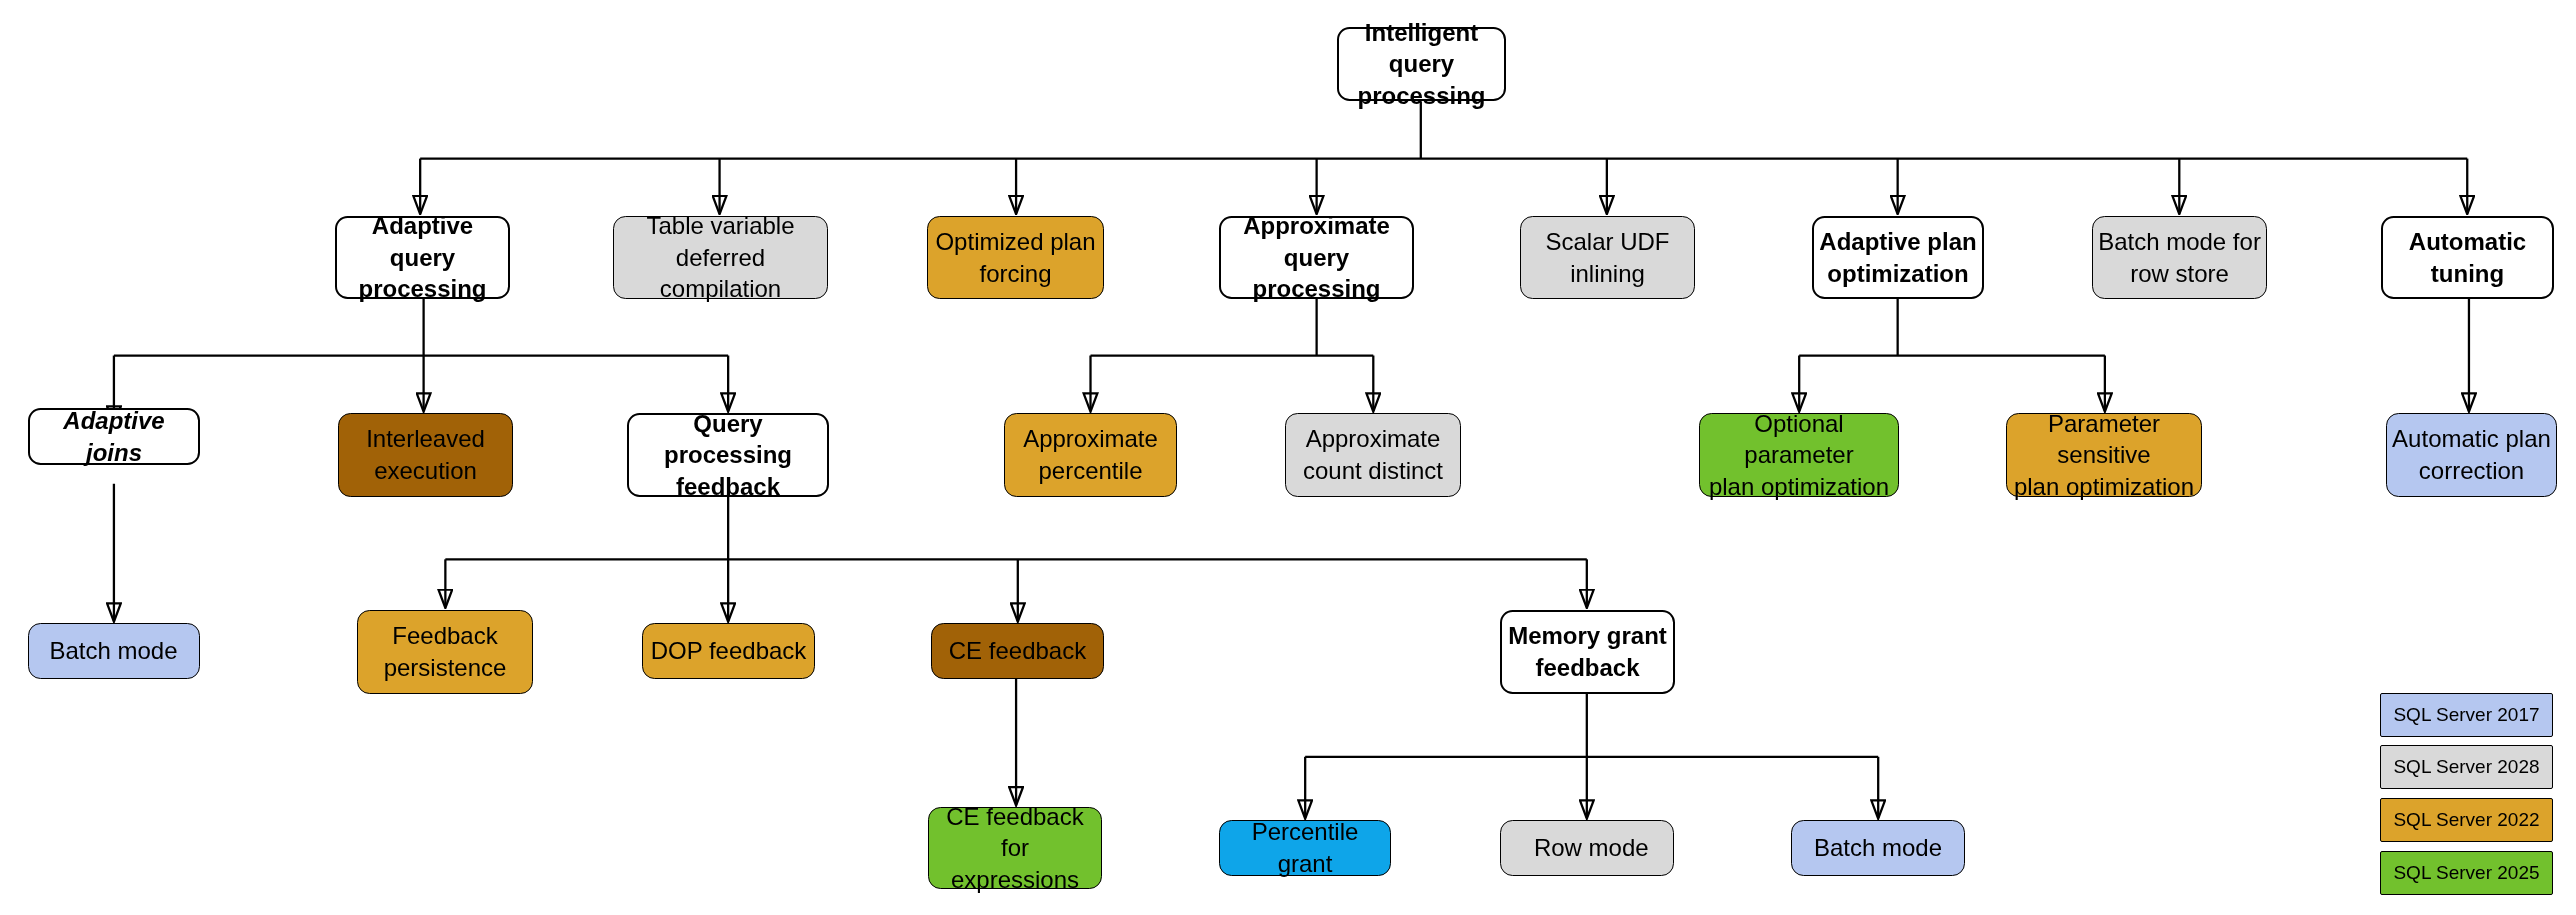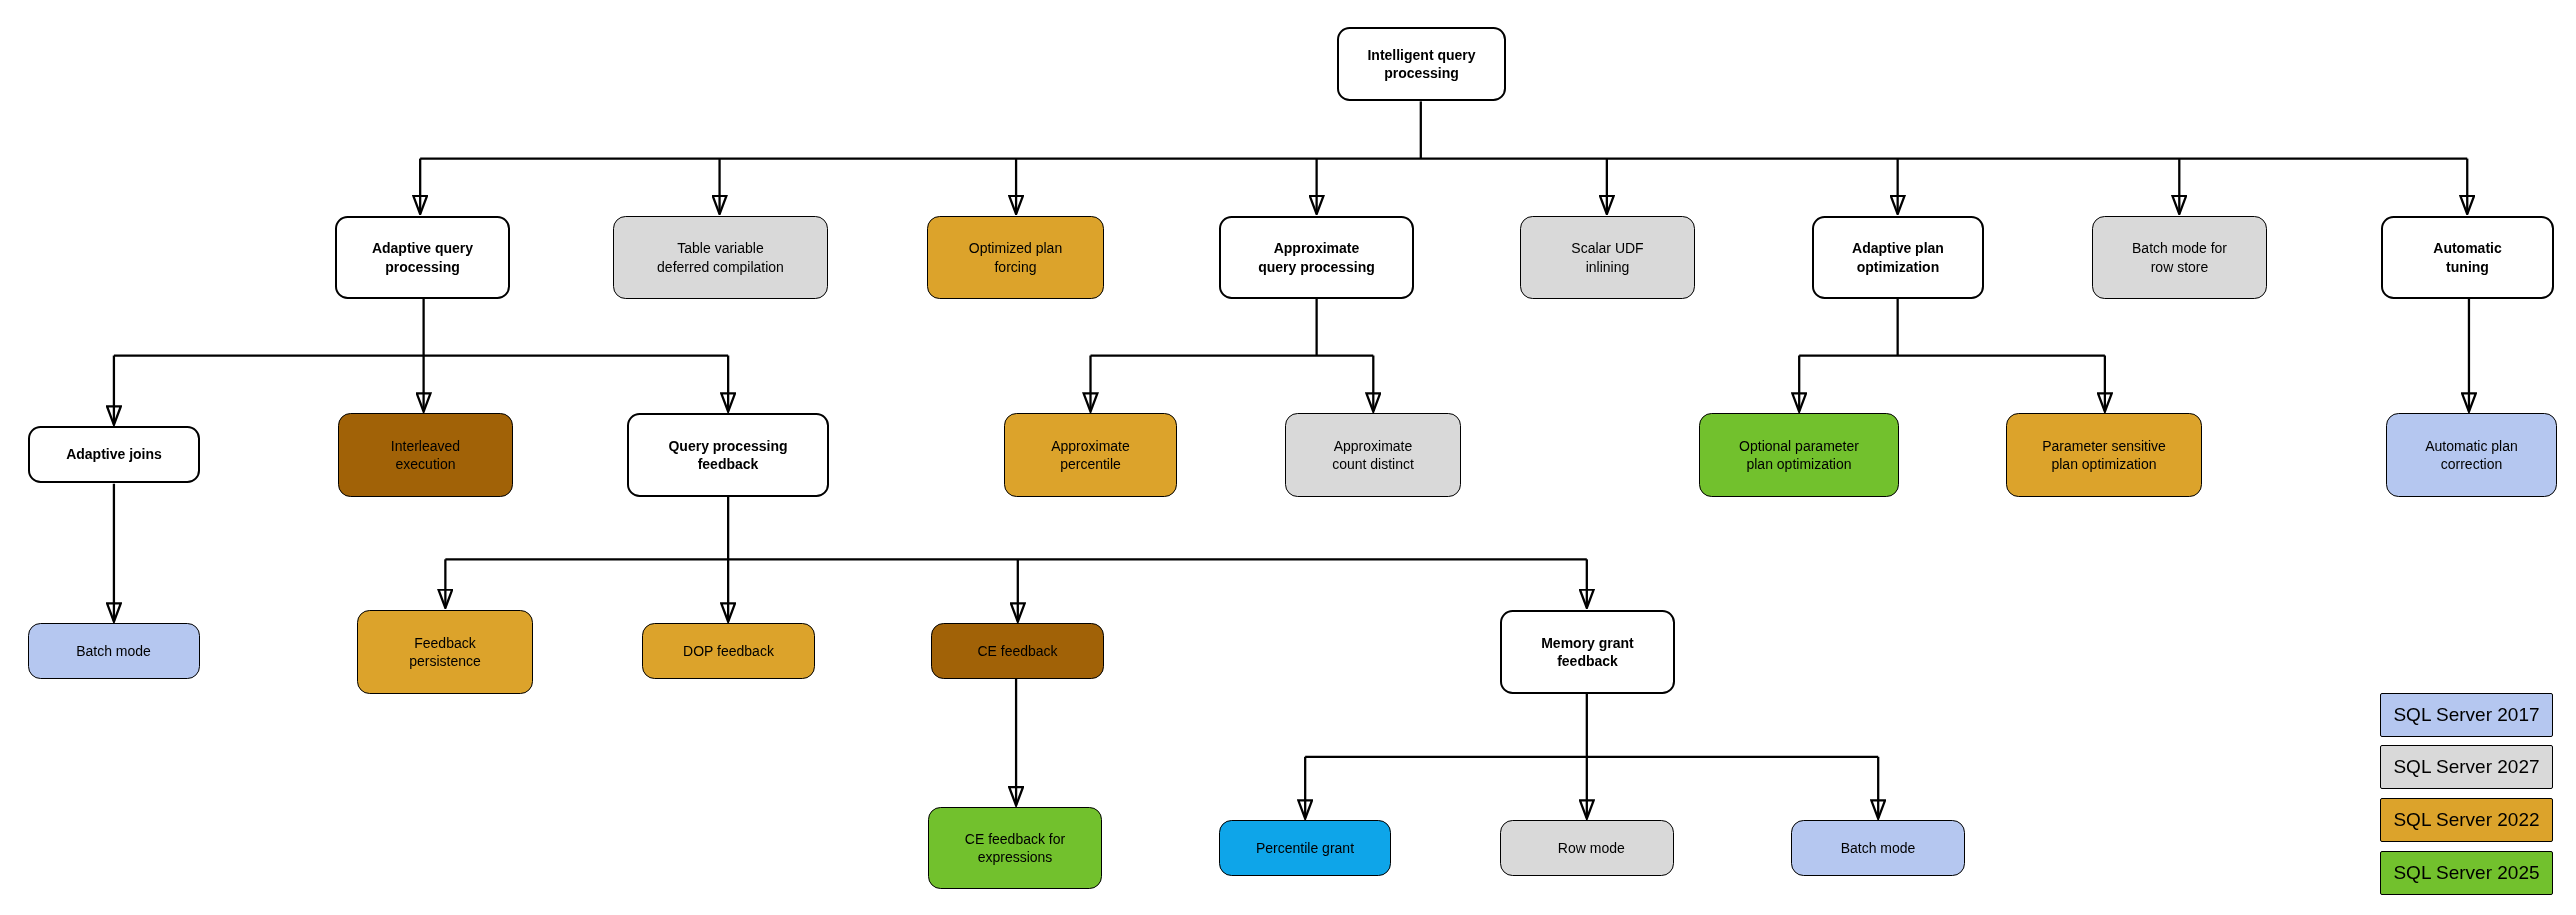--- a/index.html
+++ b/index.html
@@ -7,21 +7,21 @@
   body{width:2576px;height:916px;font-family:"Liberation Sans",sans-serif;color:#000;}
   #canvas{position:relative;width:2576px;height:916px;overflow:hidden;background:#fff;}
   #wires{position:absolute;left:0;top:0;width:2576px;height:916px;}
   #wires path{stroke:#000;stroke-width:4;fill:none;}
   #wires path.a{marker-end:url(#arr);}
   .node{
     position:absolute;box-sizing:border-box;
     display:flex;align-items:center;justify-content:center;
     text-align:center;white-space:pre-line;
     border:1.7px solid #000;border-radius:12.6px;
-    font-size:14px;line-height:1.32;background:#fff;
+    font-size:24px;line-height:1.32;background:#fff;
     padding:0 3.4px;
   }
   .bold{font-weight:700;border-width:2.3px;}
   .pill{
     position:absolute;box-sizing:border-box;
     display:flex;align-items:center;justify-content:center;
     border:1.7px solid #000;border-radius:2px;
     font-size:19px;background:#fff;text-align:right;
   }
 </style>
@@ -115,21 +115,21 @@
 query processing</div>
   <div class="node" style="left: 1520px; top: 216px; width: 175px; height: 83px; background: rgb(217, 217, 217);">Scalar UDF
 inlining</div>
   <div class="node bold" style="left: 1812px; top: 216px; width: 172px; height: 83px; background: rgb(255, 255, 255);">Adaptive plan
 optimization</div>
   <div class="node" style="left: 2092px; top: 216px; width: 175px; height: 83px; background: rgb(217, 217, 217);">Batch mode for
 row store</div>
   <div class="node bold" style="left: 2381px; top: 216px; width: 173px; height: 83px; background: rgb(255, 255, 255);">Automatic
 tuning</div>
 
-  <div class="node bold" style="left: 28px; top: 426px; width: 172px; height: 57px; background: rgb(255, 255, 255);">Adaptive joins</div>
+  <div class="node bold" style="left: 28px; top: 408px; width: 172px; height: 57px; background: rgb(255, 255, 255); font-style: italic;">Adaptive joins</div>
   <div class="node" style="left: 338px; top: 413px; width: 175px; height: 84px; background: #a16207;">Interleaved
 execution</div>
   <div class="node bold" style="left: 627px; top: 413px; width: 202px; height: 84px; background: rgb(255, 255, 255);">Query processing
 feedback</div>
   <div class="node" style="left: 1004px; top: 413px; width: 173px; height: 84px; background: rgb(220, 163, 43);">Approximate
 percentile</div>
   <div class="node" style="left: 1285px; top: 413px; width: 176px; height: 84px; background: rgb(217, 217, 217);">Approximate
 count distinct</div>
   <div class="node" style="left: 1699px; top: 413px; width: 200px; height: 84px; background: rgb(114, 193, 45);">Optional parameter
 plan optimization</div>
@@ -146,18 +146,18 @@
   <div class="node bold" style="left: 1500px; top: 610px; width: 175px; height: 84px; background: rgb(255, 255, 255);">Memory grant
 feedback</div>
 
   <div class="node" style="left: 928px; top: 807px; width: 174px; height: 82px; background: rgb(114, 193, 45);">CE feedback for
 expressions</div>
   <div class="node" style="left: 1219px; top: 820px; width: 172px; height: 56px; background: #0ea5e9;">Percentile grant</div>
   <div class="node" style="left: 1500px; top: 820px; width: 174px; height: 56px; background: rgb(217, 217, 217); padding-left: 12px;">Row mode</div>
   <div class="node" style="left: 1791px; top: 820px; width: 174px; height: 56px; background: rgb(181, 199, 240);">Batch mode</div>
 
   <div class="pill" style="left: 2380px; top: 693px; width: 173px; height: 44px; background: rgb(181, 199, 240);">SQL Server 2017</div>
-  <div class="pill" style="left: 2380px; top: 745px; width: 173px; height: 44px; background: rgb(217, 217, 217);">SQL Server 2027</div>
+  <div class="pill" style="left: 2380px; top: 745px; width: 173px; height: 44px; background: rgb(217, 217, 217);">SQL Server 2028</div>
   <div class="pill" style="left: 2380px; top: 798px; width: 173px; height: 44px; background: rgb(220, 163, 43);">SQL Server 2022</div>
   <div class="pill" style="left: 2380px; top: 851px; width: 173px; height: 44px; background: rgb(114, 193, 45);">SQL Server 2025</div>
 
 </div>
 
 
 </body></html>

